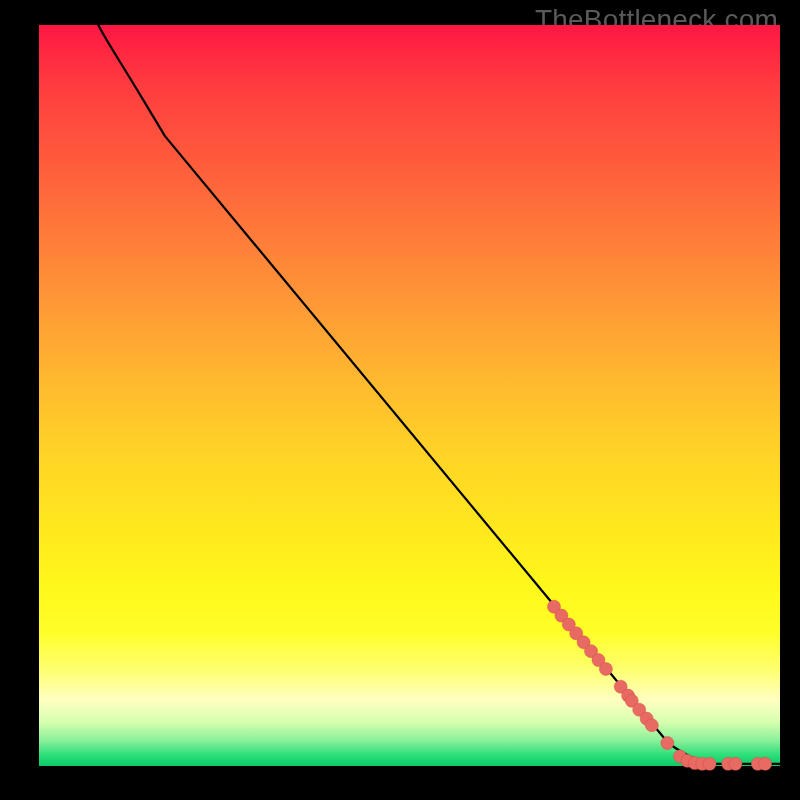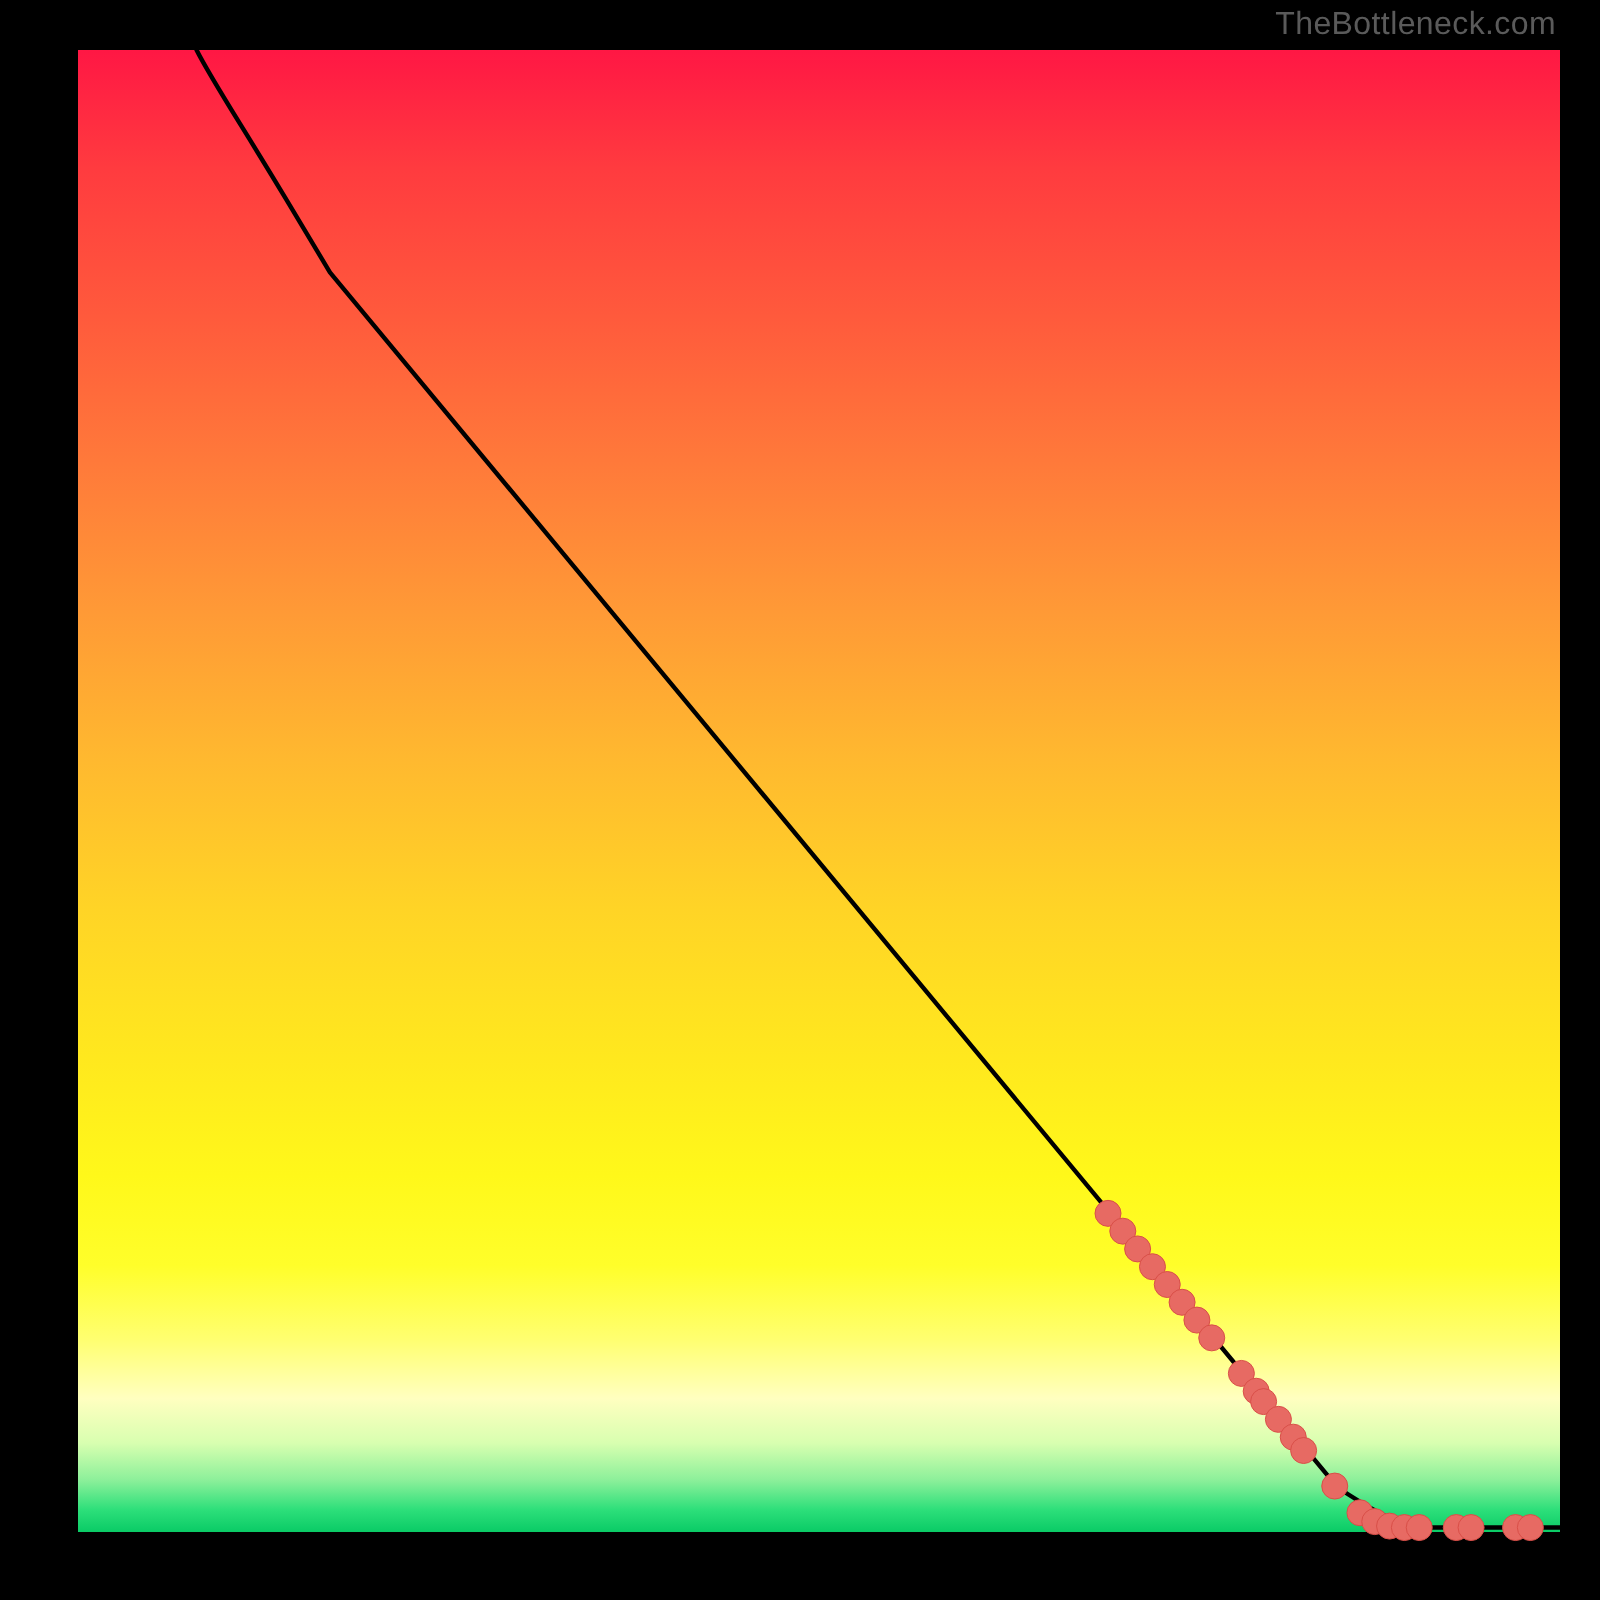--- a/index.html
+++ b/index.html
@@ -42,21 +42,21 @@
       #8cf09a 96.5%,
       #2ddf7a 98.5%,
       #0acb66 100%
     );
   }
   .watermark {
     position: absolute;
     top: 4px;
     right: 22px;
     color: #5a5a5a;
-    font-size: 16px;
+    font-size: 28px;
     font-weight: 500;
     letter-spacing: 0.2px;
     user-select: none;
   }
   svg.curve {
     position: absolute;
     left: 0;
     top: 0;
     width: 741px;
     height: 741px;

